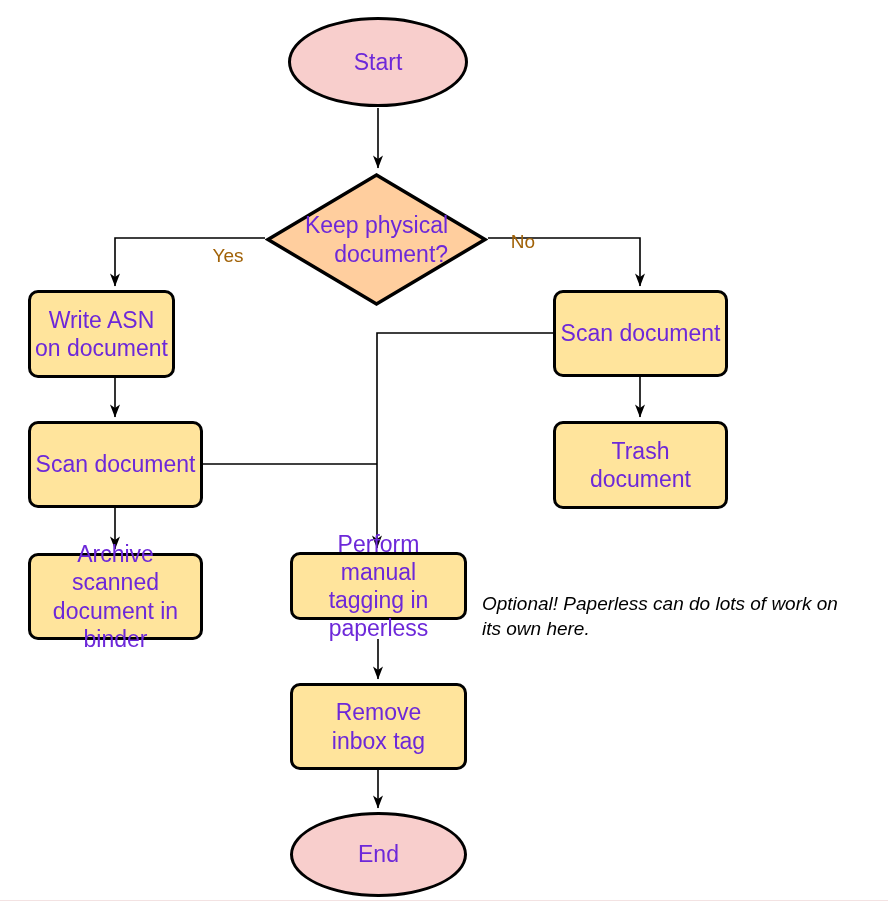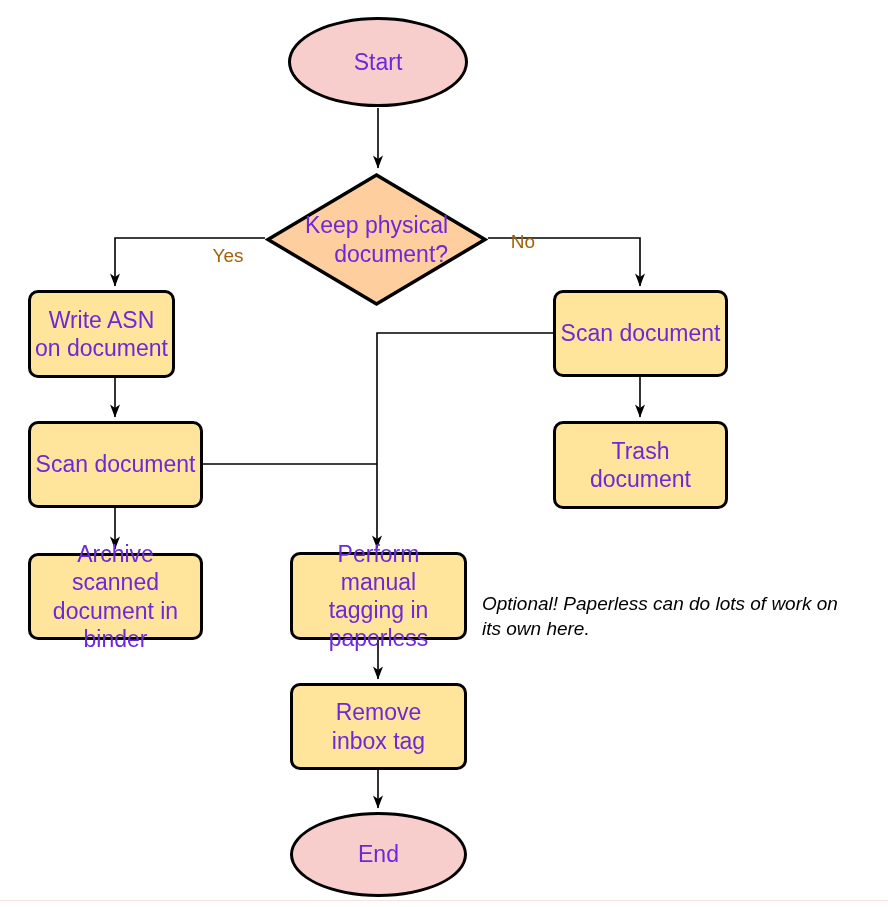--- a/index.html
+++ b/index.html
@@ -97,21 +97,21 @@
   }
 
   
   #node-start   { left: 288px; top:  17px; width: 180px; height:  90px; }
   #node-decision{ left: 265px; top: 172px; width: 223px; height: 135px; text-align: right; }
   #node-write   { left:  28px; top: 290px; width: 147px; height:  88px; }
   #node-scan-l  { left:  28px; top: 421px; width: 175px; height:  87px; }
   #node-archive { left:  28px; top: 553px; width: 175px; height:  87px; }
   #node-scan-r  { left: 553px; top: 290px; width: 175px; height:  87px; }
   #node-trash   { left: 553px; top: 421px; width: 175px; height:  88px; }
-  #node-perform { left: 290px; top: 552px; width: 177px; height:  88px; }
+  #node-perform { left: 290px; top: 552px; width: 177px; height:  68px; }
   #node-remove  { left: 290px; top: 683px; width: 177px; height:  87px; text-align: center; }
   #node-end     { left: 290px; top: 812px; width: 177px; height:  85px; }
   #label-yes    { left: 206px; top: 208px; width:  44px; }
   #label-no     { left: 503px; top: 194px; width:  40px; }
 </style>
 </head>
 <body>
 
 <div class="canvas">
 

